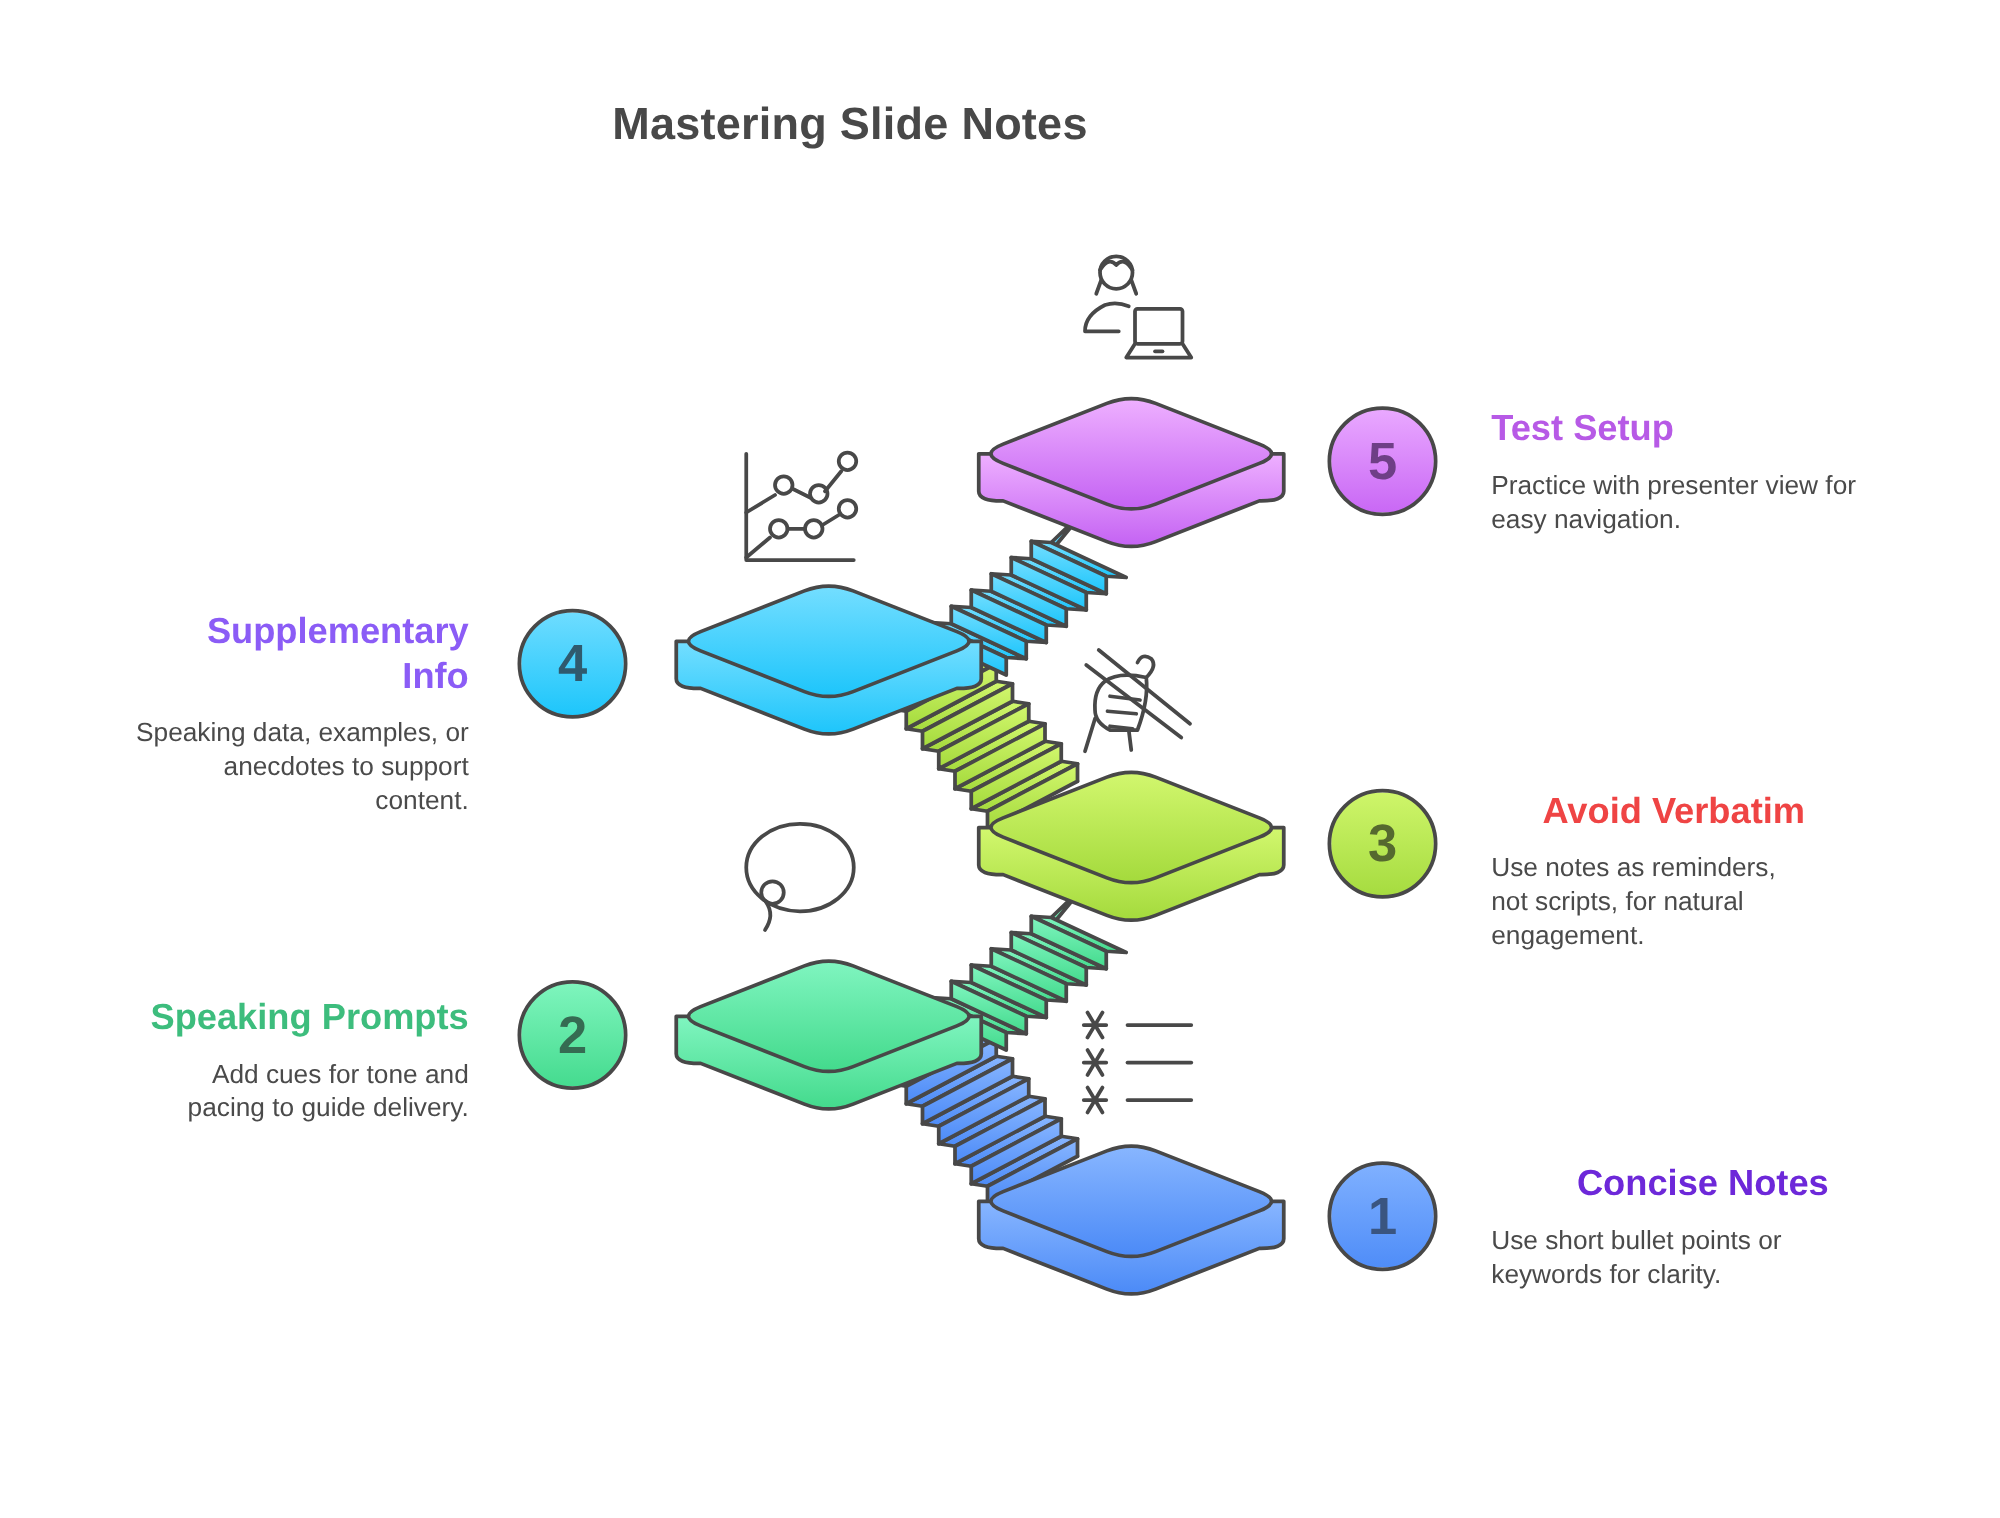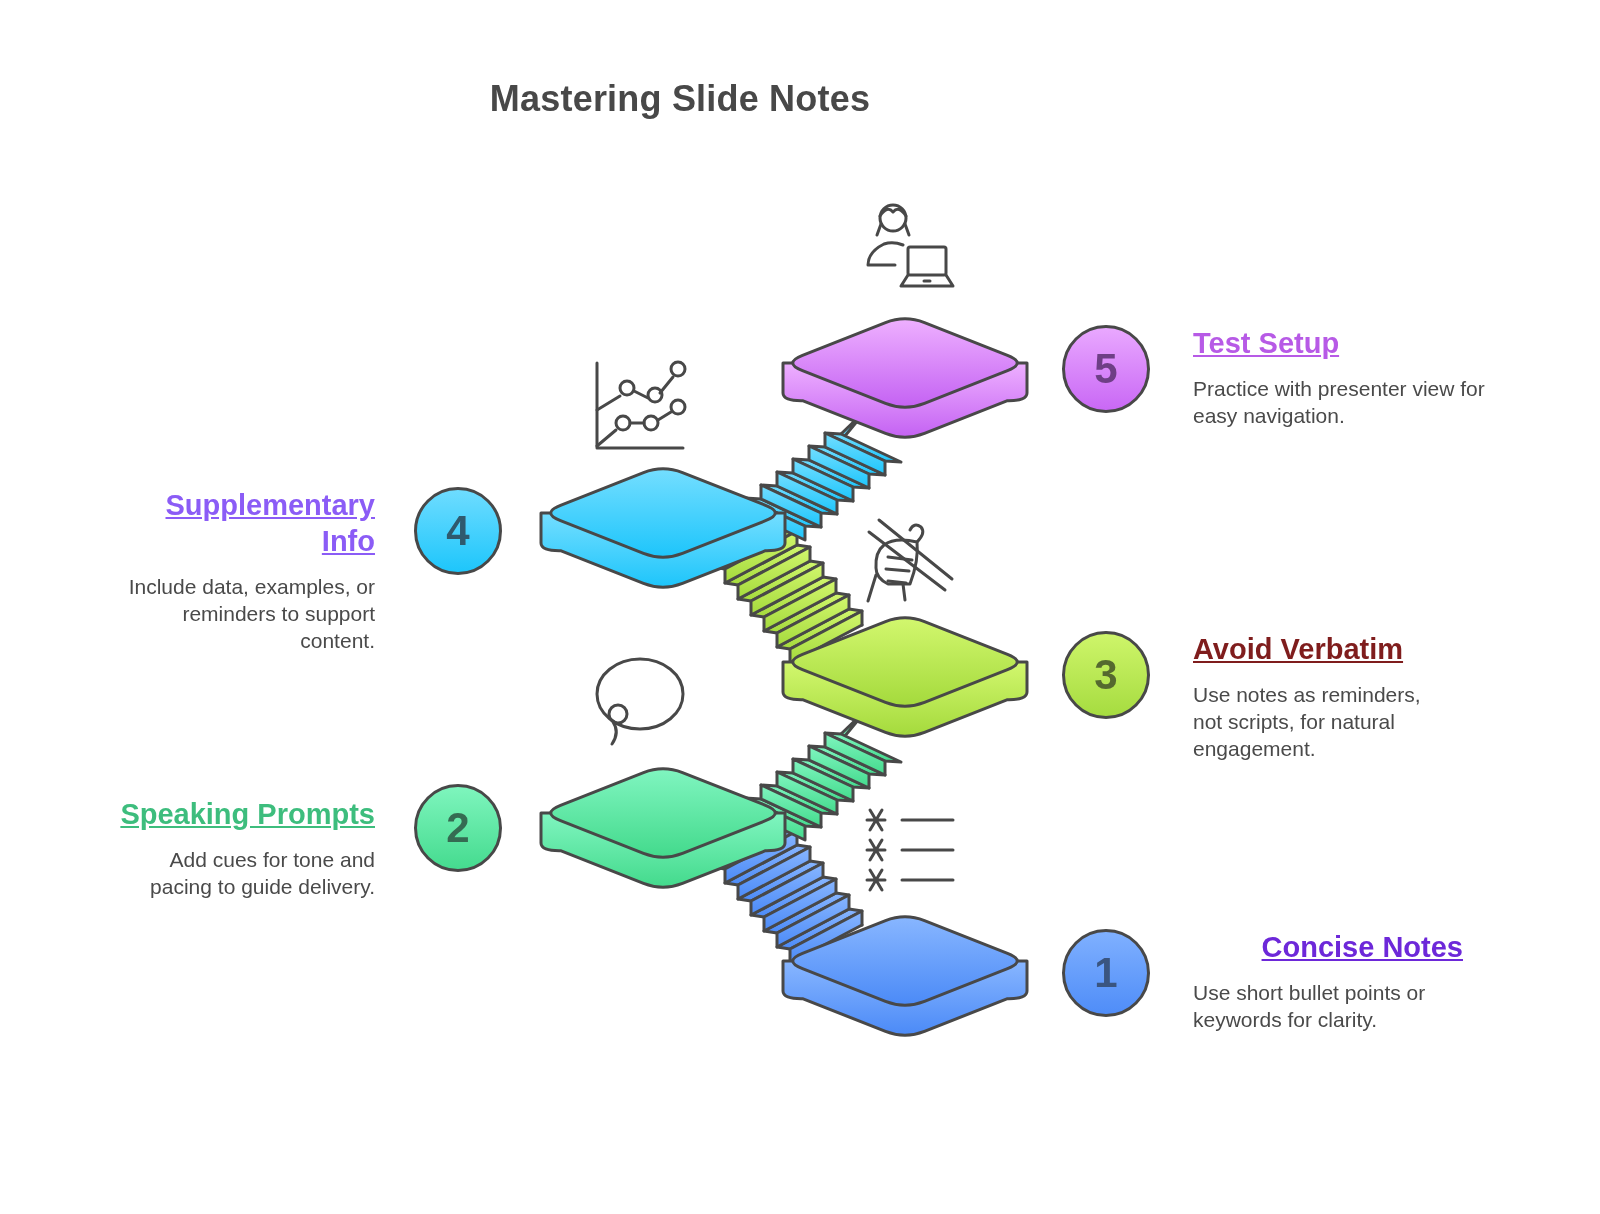--- a/index.html
+++ b/index.html
@@ -4,21 +4,21 @@
 <style>
   html, body { margin: 0; padding: 0; background: #ffffff; }
   body { width: 1600px; height: 1214px; position: relative; overflow: hidden;
          font-family: "Liberation Sans", "DejaVu Sans", sans-serif; }
   #title { position: absolute; left: 0; width: 1360px; top: 78px; text-align: center;
            font-size: 36px; font-weight: bold; color: #484848; letter-spacing: 0.2px; }
   #stage { position: absolute; left: 0; top: 0; }
   .step-text { position: absolute; width: 280px; }
   .step-text.right { text-align: left; }
   .step-text.left { text-align: right; }
-  .step-heading { font-size: 29px; font-weight: bold; line-height: 36px; text-decoration: underline; }
+  .step-heading { font-size: 29px; font-weight: bold; line-height: 36px; }
   .step-desc { font-size: 21px; color: #4a4a4a; line-height: 27px; margin-top: 14px; }
   .badge { position: absolute; width: 88px; height: 88px; border-radius: 50%;
            border: 3px solid #484848; box-sizing: border-box; display: flex;
            align-items: center; justify-content: center; font-size: 42px; font-weight: bold; }
 </style>
 </head>
 <body>
 
 <div id="title">Mastering Slide Notes</div>
 
@@ -185,28 +185,28 @@
 <div class="step-text right" style="left:1193px;top:325px;width:300px;">
   <div class="step-heading" id="head-4" style="color: rgb(183, 90, 230);">Test Setup</div>
   <div class="step-desc">Practice with presenter view for easy navigation.</div>
 </div>
 
 <div class="badge" style="left: 414px; top: 487px; background: linear-gradient(rgb(110, 220, 255), rgb(30, 198, 251)); color: rgb(47, 90, 110);" id="badge-3">
     <span>4</span>
   </div>
 <div class="step-text left" style="left:95px;top:487px;width:280px;">
   <div class="step-heading" id="head-3" style="padding-left: 60px; color: #8b5cf6;">Supplementary Info</div>
-  <div class="step-desc" style="padding-left:10px;">Include data, examples, or reminders to support content.</div>
+  <div class="step-desc" style="padding-left:10px;">Speaking data, examples, or anecdotes to support content.</div>
 </div>
 
 <div class="badge" style="left: 1062px; top: 631px; background: linear-gradient(rgb(206, 245, 106), rgb(166, 220, 64)); color: rgb(85, 105, 47);" id="badge-2">
     <span>3</span>
   </div>
 <div class="step-text right" style="left:1193px;top:631px;width:260px;">
-  <div class="step-heading" id="head-2" style="color: #7f1d1d;">Avoid Verbatim</div>
+  <div class="step-heading" id="head-2" style="color: #ef4444; margin-left: 41px;">Avoid Verbatim</div>
   <div class="step-desc">Use notes as reminders, not scripts, for natural engagement.</div>
 </div>
 
 <div class="badge" style="left: 414px; top: 784px; background: linear-gradient(rgb(126, 245, 189), rgb(69, 219, 143)); color: rgb(53, 107, 82);" id="badge-1">
     <span>2</span>
   </div>
 <div class="step-text left" style="left:95px;top:796px;width:280px;">
   <div class="step-heading" id="head-1" style="color: rgb(61, 189, 125);">Speaking Prompts</div>
   <div class="step-desc" style="padding-left:40px;">Add cues for tone and pacing to guide delivery.</div>
 </div>

